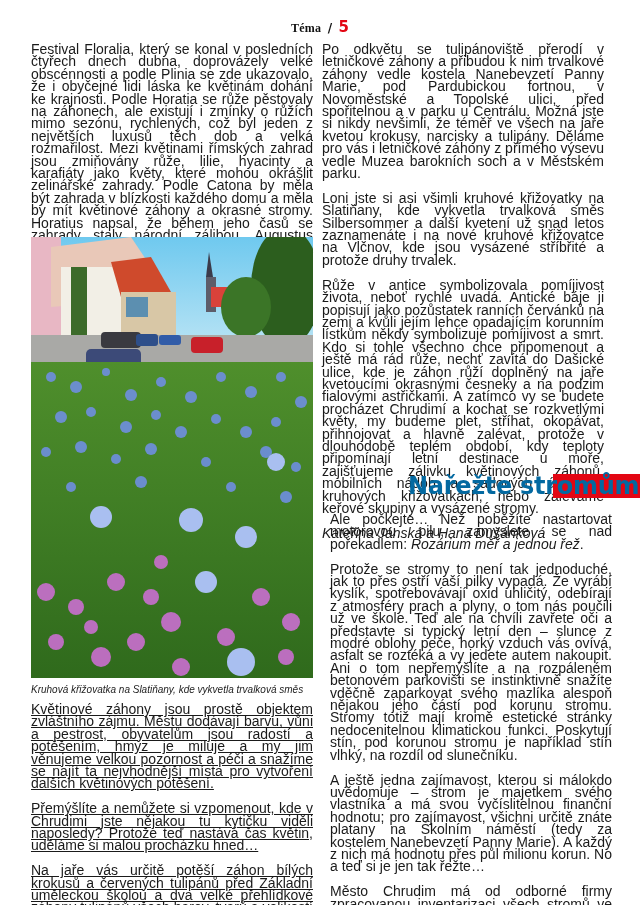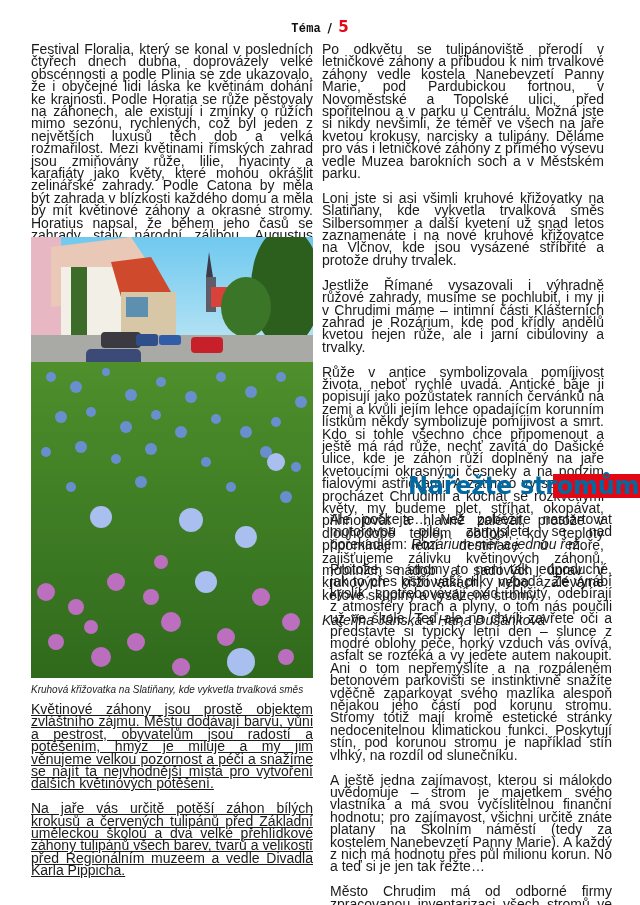--- a/index.html
+++ b/index.html
@@ -1,19 +1,19 @@
 <!DOCTYPE html>
 <html><head>
 <meta charset="utf-8">
 <style>
   html, body { margin: 0; padding: 0; background: #ffffff; }
   body { width: 640px; height: 905px; position: relative; overflow: hidden;
          font-family: "Liberation Sans", "DejaVu Sans", sans-serif; color: #1a1a1a; }
   .header { position: absolute; left: 0; width: 640px; top: 18px; text-align: center; }
-  .header .kicker { display: inline-block; font-family: Liberation Mono, monospace; font-weight: bold;
+  .header .kicker { display: inline-block; font-family: Liberation Serif, serif; font-weight: bold;
          font-size: 12px; color: #111; letter-spacing: 0.2px; }
   .header .sep { font-family: "DejaVu Sans", sans-serif; font-weight: bold; font-size: 12px; color: #111; margin: 0 2px; }
   .header .pnum { font-family: "DejaVu Sans", sans-serif; font-weight: bold; font-size: 15px; color: #e30613; }
   .col { position: absolute; font-size: 14px; line-height: 12.4px; text-align: justify; }
   .col p { margin: 0 0 12.4px 0; hyphens: auto; }
   .left { left: 31px; top: 43px; width: 282px; }
   .right { left: 322px; top: 43px; width: 282px; }
   .photo { position: absolute; left: 31px; top: 237px; width: 282px; height: 441px; overflow: hidden;
            background: #3d7a25; }
   .photo svg { display: block; }
@@ -126,27 +126,27 @@
       <circle cx="150" cy="430" r="9"></circle>
         <circle cx="130" cy="325" r="7"></circle>
         <circle cx="60" cy="390" r="7"></circle>
     </g>
   </svg>
 </div>
 <div class="caption">Kruhová křižovatka na Slatiňany, kde vykvetla trvalková směs</div>
 
 <div class="col left2">
   <p>Květinové záhony jsou prostě objektem zvláštního zájmu. Městu dodávají barvu, vůni a pestrost, obyvatelům jsou radostí a potěšením, hmyz je miluje a my jim věnujeme velkou pozornost a péči a snažíme se najít ta nejvhodnější místa pro vytvoření dalších květinových potěšení.</p>
+  <p>Přemýšlíte a nemůžete si vzpomenout, kde v Chrudimi jste nějakou tu kytičku viděli naposledy? Protože teď nastává čas květin, uděláme si malou procházku hned…</p>
   <p>Na jaře vás určitě potěší záhon bílých krokusů a červených tulipánů před Základní uměleckou školou a dva velké přehlídkové záhony tulipánů všech barev, tvarů a velikostí před Regionálním muzeem a vedle Divadla Karla Pippicha.</p>
 </div>
 
 <div class="col right">
   <p>Po odkvětu se tulipánoviště přerodí v letničkové záhony a přibudou k nim trvalkové záhony vedle kostela Nanebevzetí Panny Marie, pod Pardubickou fortnou, v Novoměstské a Topolské ulici, před spořitelnou a v parku u Centrálu. Možná jste si nikdy nevšimli, že téměř ve všech na jaře kvetou krokusy, narcisky a tulipány. Děláme pro vás i letničkové záhony z přímého výsevu vedle Muzea barokních soch a v Městském parku.</p>
   <p>Loni jste si asi všimli kruhové křižovatky na Slatiňany, kde vykvetla trvalková směs Silbersommer a další kvetení už snad letos zaznamenáte i na nové kruhové křižovatce na Vlčnov, kde jsou vysázené stříbřité a protože druhy trvalek.</p>
-  <p>Jestliže Římané vysazovali i výhradně růžové zahrady, musíme se pochlubit, i my ji v Chrudimi máme – intimní části Klášterních zahrad je Rozárium, kde pod křídly andělů kvetou nejen růže, ale i jarní cibuloviny a trvalky.</p>
   <p>Růže v antice symbolizovala pomíjivost života, neboť rychle uvadá. Antické báje ji popisují jako pozůstatek ranních červánků na zemi a kvůli jejím lehce opadajícím korunním lístkům někdy symbolizuje pomíjivost a smrt. Kdo si tohle všechno chce připomenout a ještě má rád růže, nechť zavítá do Dašické ulice, kde je záhon růží doplněný na jaře kvetoucími okrasnými česneky a na podzim fialovými astřičkami. A zatímco vy se budete procházet Chrudimí a kochat se rozkvetlými květy, my budeme plet, stříhat, okopávat, přihnojovat a hlavně zalévat, protože v dlouhodobě teplém období, kdy teploty připomínají letní destinace u moře, zajišťujeme zálivku květinových záhonů, mobilních nádob a sadových úprav v kruhových křižovatkách, nebo zaléváme keřové skupiny a vysázené stromy.</p>
   <p class="author">Kateřina Jánská a Hana Dušánková</p>
 </div>
 
 <div class="heading">
   <div class="bar"></div>
   <div class="title">Nařežte stromům</div>
 </div>
 
 <div class="col right2">

